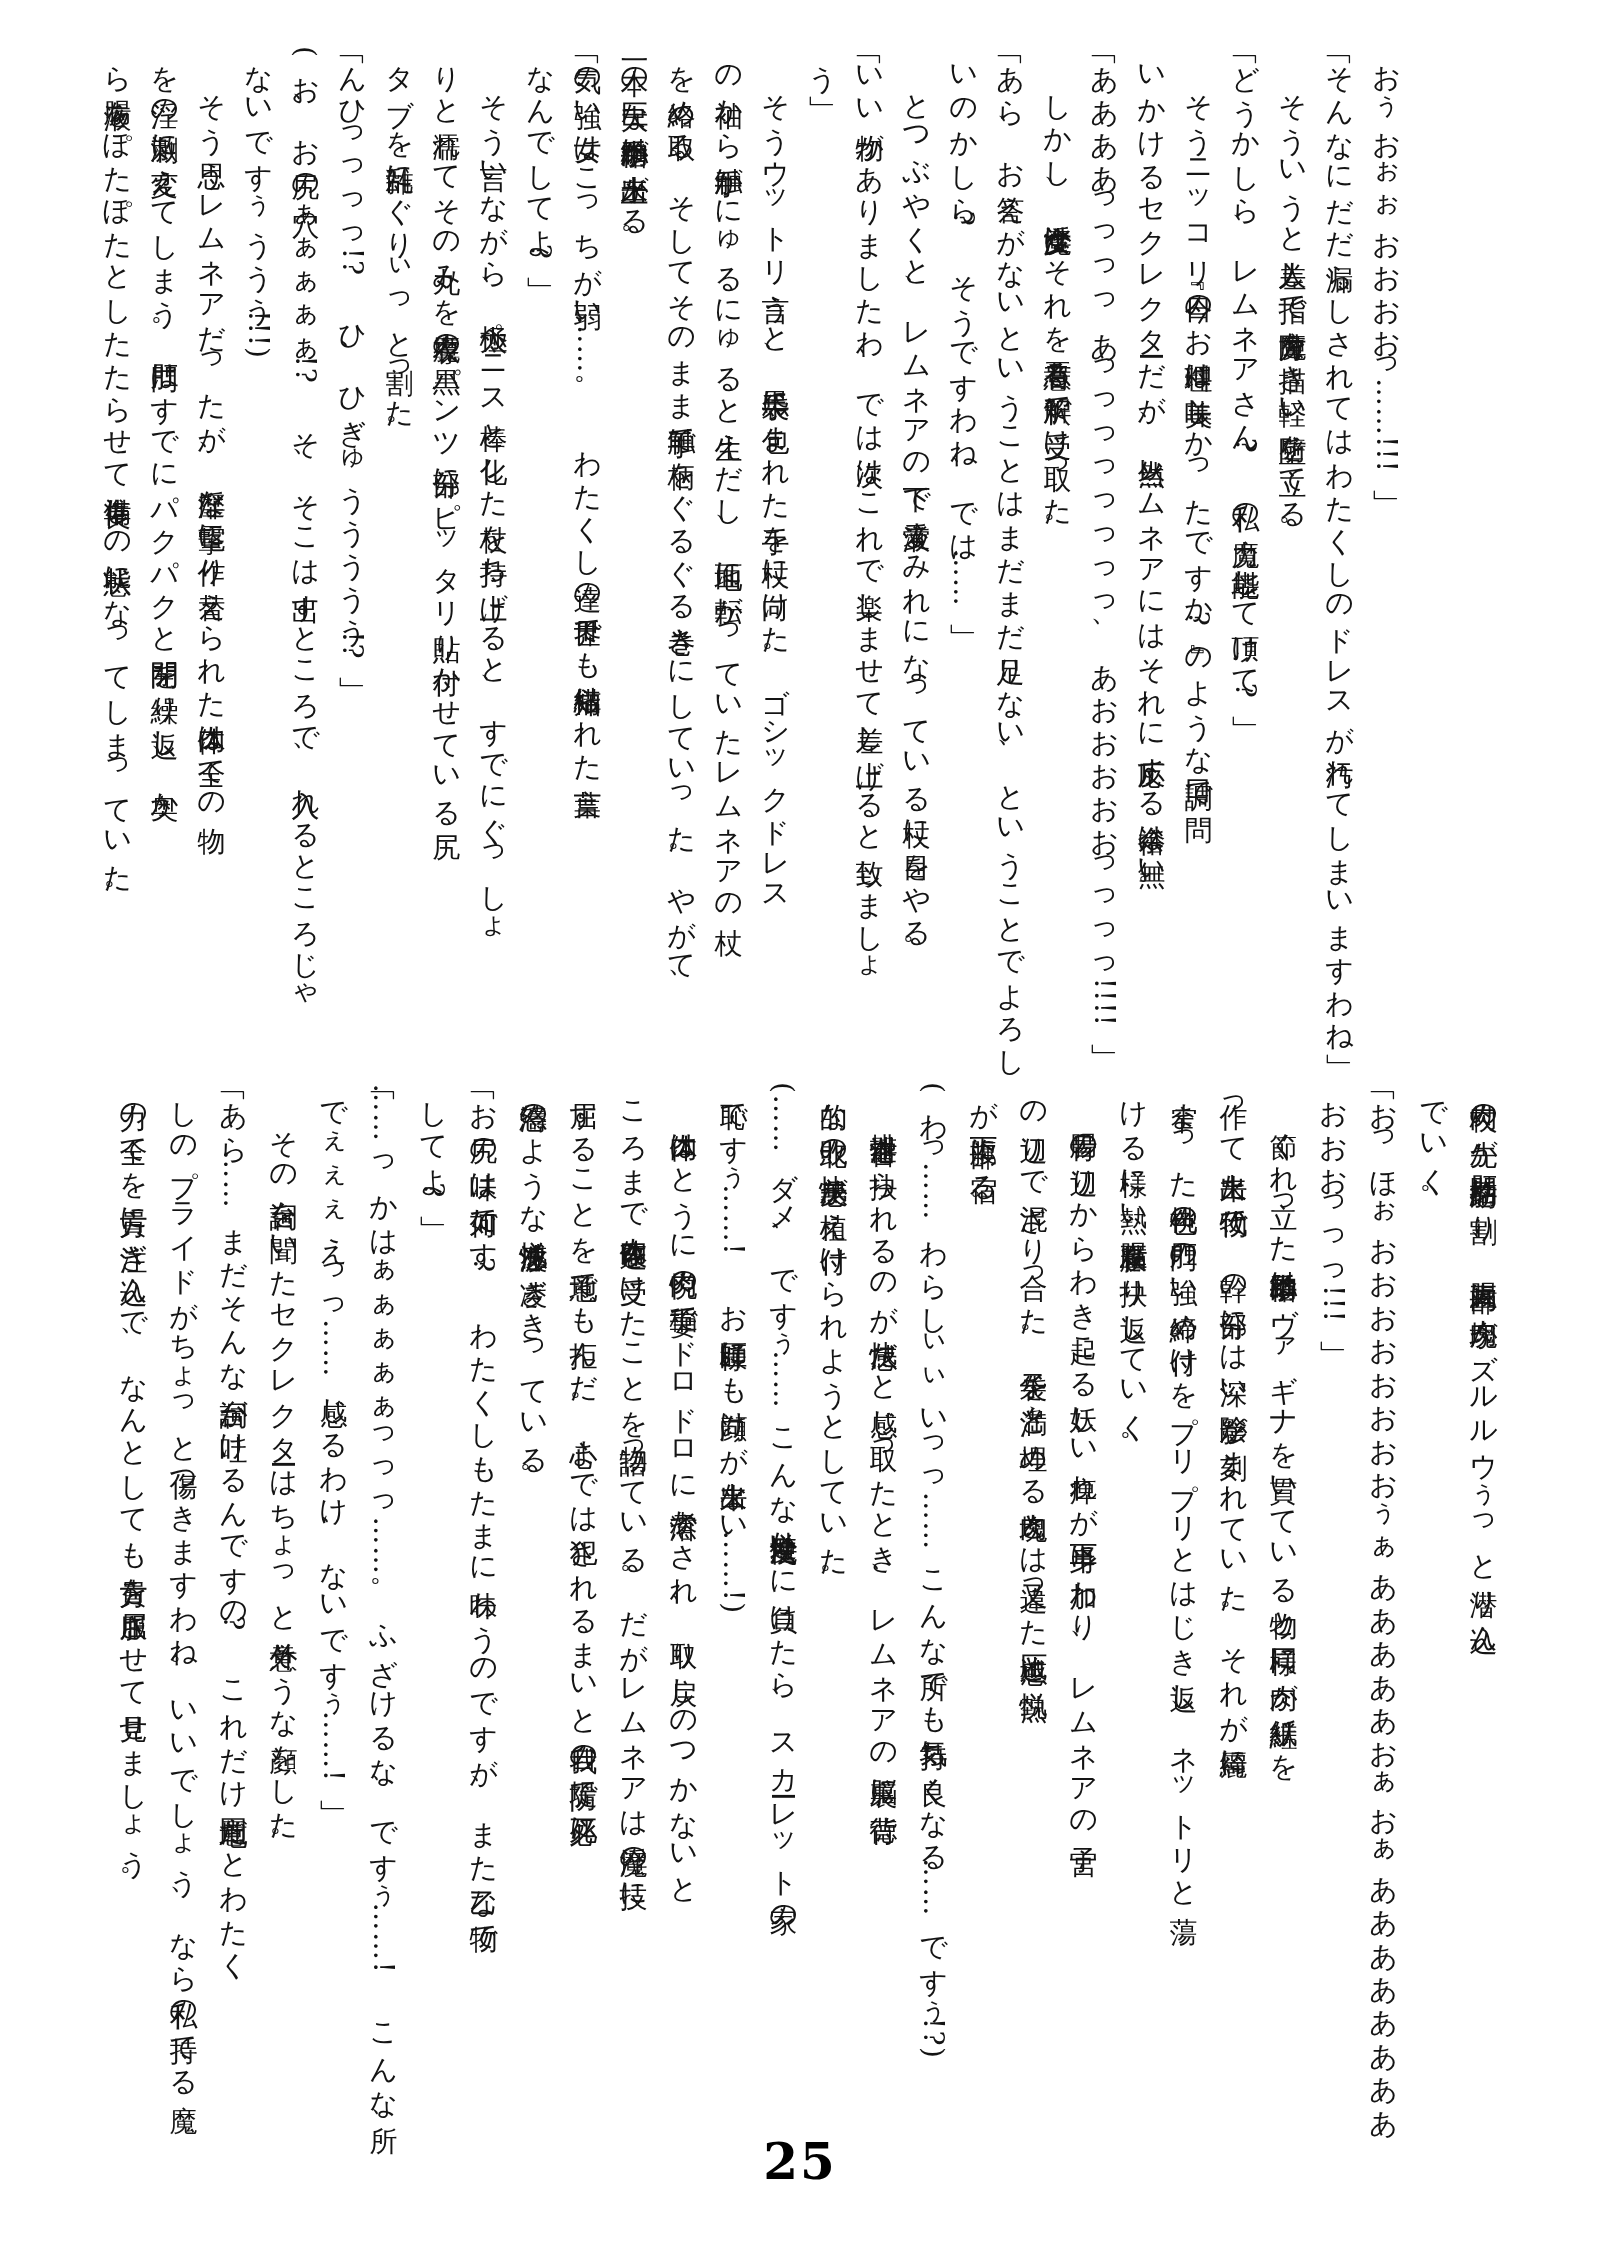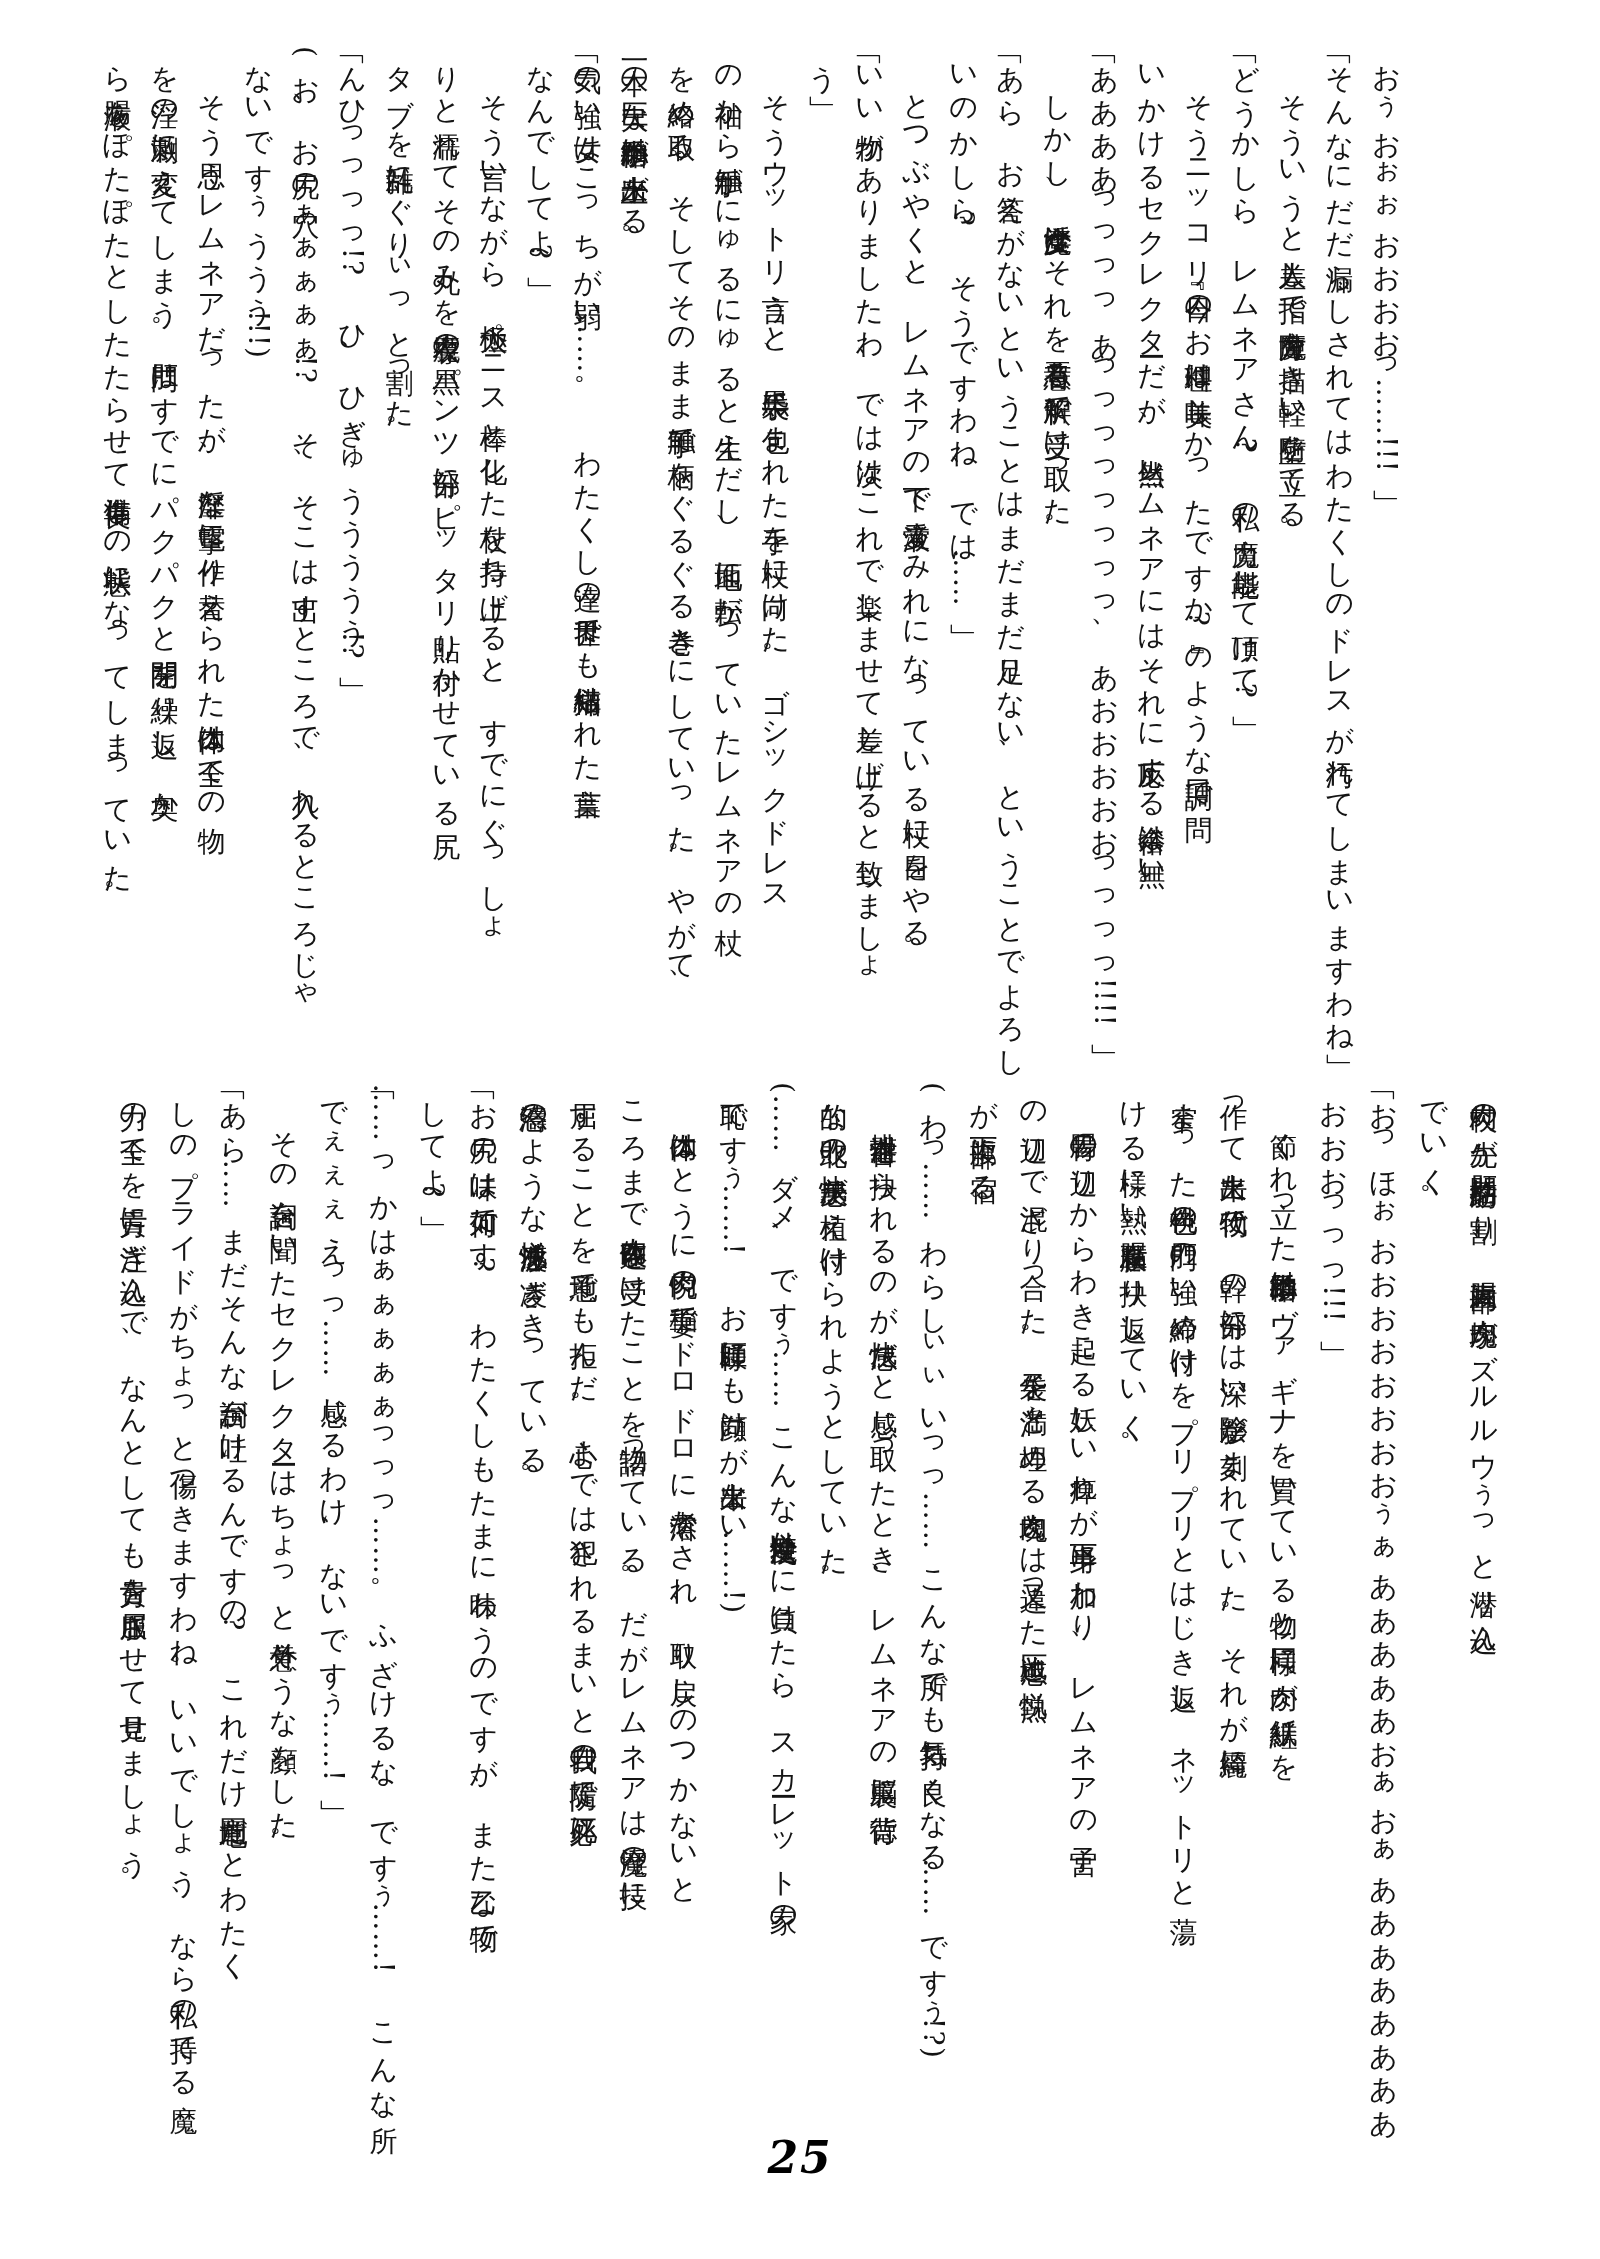--- a/index.html
+++ b/index.html
@@ -44,25 +44,24 @@
   .block2 p {
     line-height: 50px;
     letter-spacing: 1.5px;
   }
   .page-number {
     position: absolute;
     top: 2132px;
     left: 0;
     width: 100%;
     text-align: center;
-    font-size: 44px;
+    font-size: 50px;
     font-weight: 900;
     color: #000000;
     letter-spacing: 2px;
-    font-style: italic;
   }
 </style>
 </head>
 <body>
 
 <div class="page">
 
   <div class="text-block block1">
       <p>おぅおぉぉおおおおっ……!!!」</p>
       <p>「そんなにだだ漏らしされてはわたくしのドレスが汚れてしまいますわね」</p>

